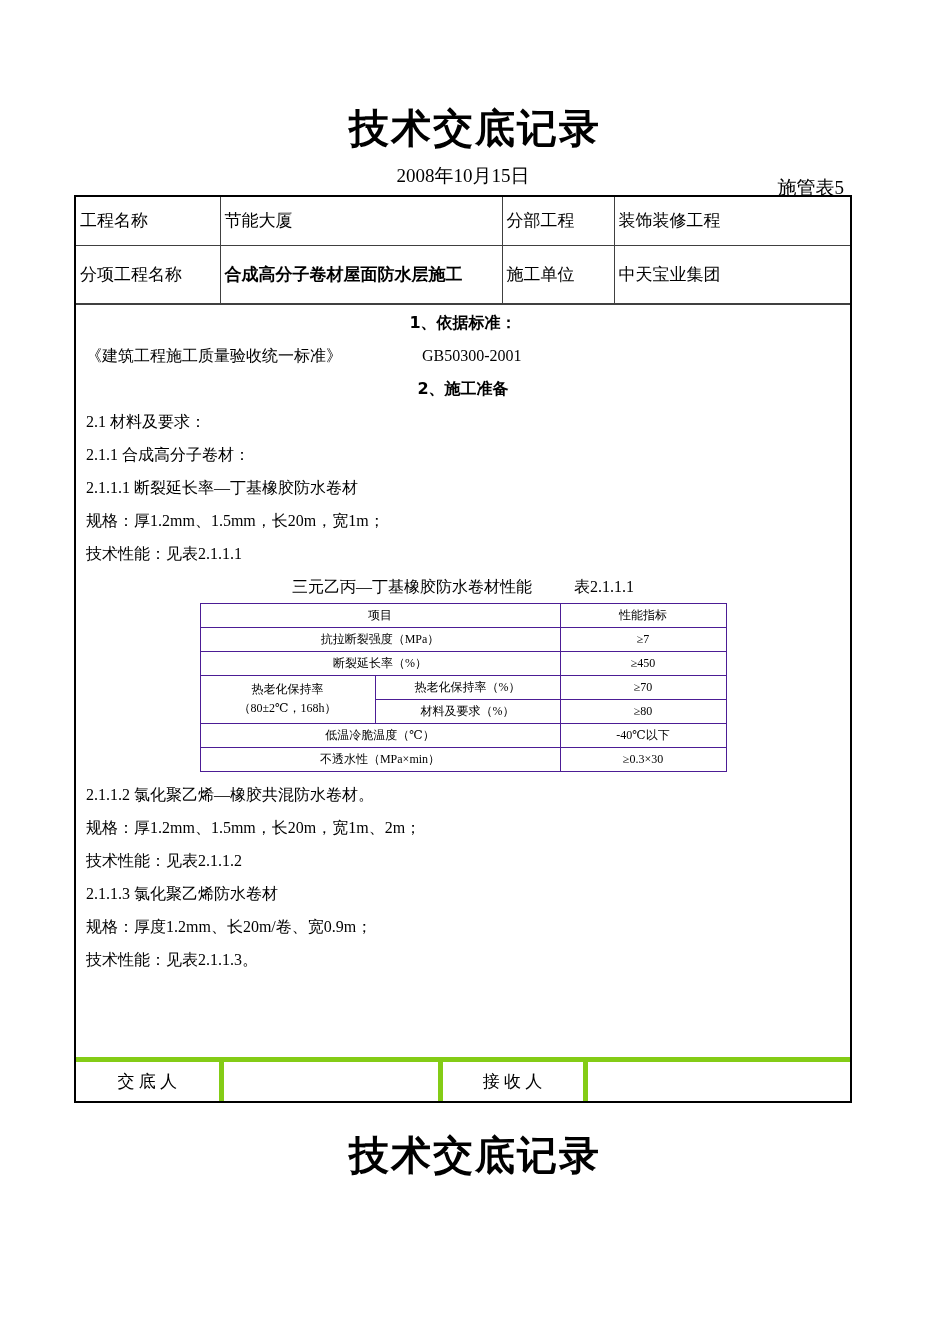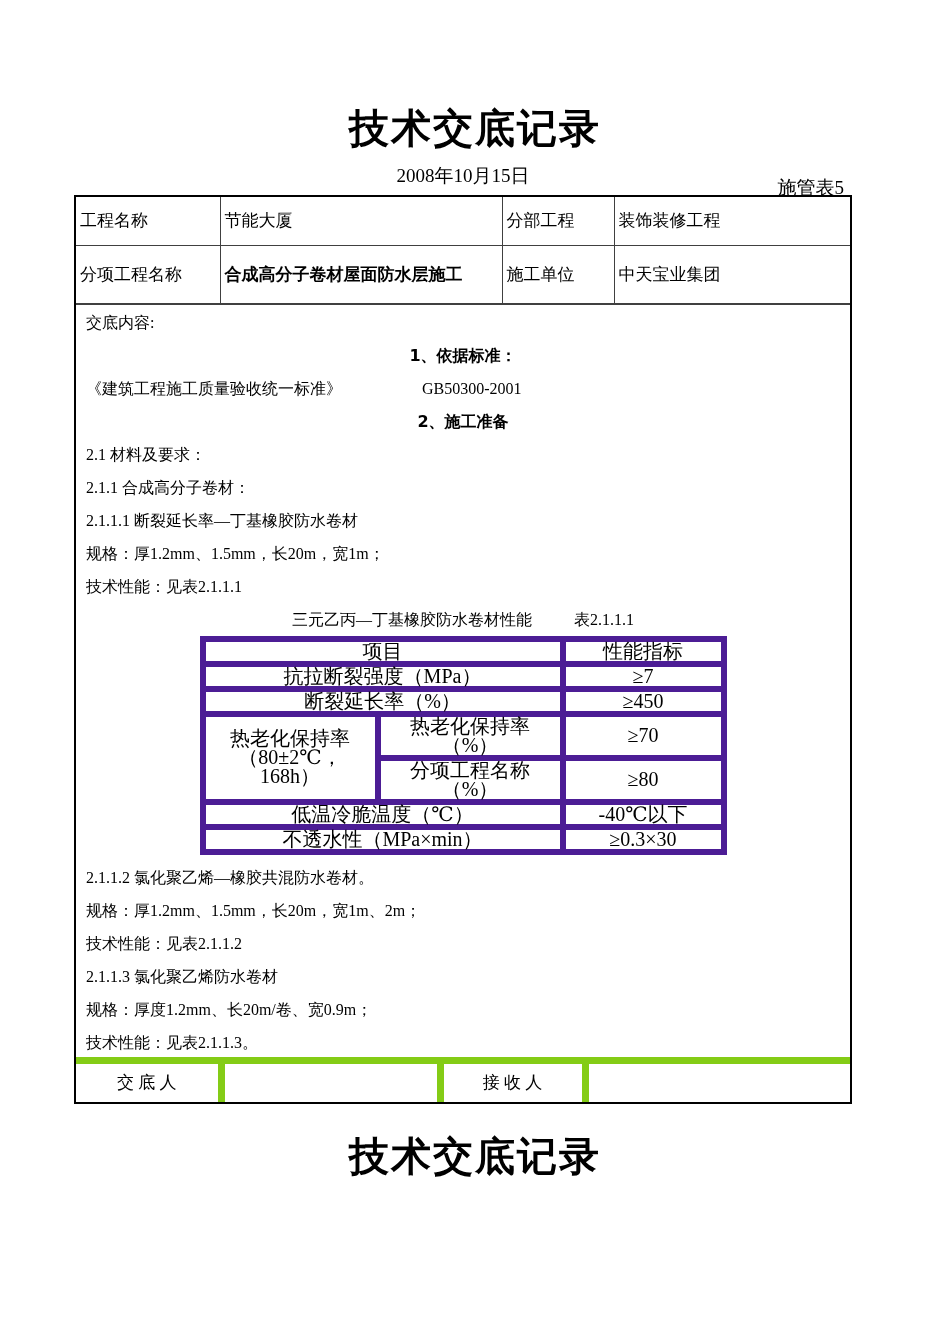--- a/index.html
+++ b/index.html
@@ -38,26 +38,26 @@
   .content-cell {
     border-top:1px solid #404040;
     min-height:753px; padding:8px 10px 0 10px;
   }
   .content-cell p { font-size:16px; line-height:20px; margin:0 0 13px 0; }
   .std-line .std-title { display:inline-block; width:336px; }
   .caption-line { text-align:center; margin-bottom:6px !important; }
   .caption-line .table-no { margin-left:42px; }
   .perf-table { width:527px; margin:0 auto 13px auto; }
   .perf-table td {
-    border:6px solid #4c1d95; text-align:center; vertical-align:middle;
-    font-size:20px; height:24px; padding:0 3px; line-height:19px;
+    border:1px solid #4c1d95; text-align:center; vertical-align:middle;
+    font-size:12px; height:24px; padding:0 3px; line-height:19px;
   }
   .sig-table { border-top:1px solid #404040; }
   .sig-table td {
-    border:7px solid #84cc16; text-align:center; vertical-align:middle;
+    border:5px solid #84cc16; text-align:center; vertical-align:middle;
     font-size:17px; padding:2px 4px;
   }
   .sig-table tr.r1 td { height:60px; border-top:none; }
   .sig-table tr.r2 td { height:42px; border-bottom:none; }
   .sig-table td.no-left { border-left:none; }
   .sig-table td.no-right { border-right:none; }
   .footer-title {
     margin-top:28px; text-align:center;
     font-family:"DejaVu Sans","Liberation Sans",sans-serif;
     font-weight:bold; font-size:40px; line-height:48px; letter-spacing:2px;
@@ -92,21 +92,20 @@
     <tr class="r2">
       <td class="no-left">分项工程名称</td>
       <td class="bold-hei">合成高分子卷材屋面防水层施工</td>
       <td>施工单位</td>
       <td class="no-right">中天宝业集团</td>
     </tr>
   </tbody>
     </table>
 
   <div class="content-cell">
-    <p>交底内容:</p>
     <p class="bold-hei">1、依据标准：</p>
     <p class="std-line">
       <span class="std-title">《建筑工程施工质量验收统一标准》</span><span>GB50300-2001</span>
     </p>
     <p class="bold-hei">2、施工准备</p>
     <p>2.1 材料及要求：</p>
     <p>2.1.1 合成高分子卷材：</p>
     <p>2.1.1.1 断裂延长率—丁基橡胶防水卷材</p>
     <p>规格：厚1.2mm、1.5mm，长20m，宽1m；</p>
     <p>技术性能：见表2.1.1.1</p>
@@ -136,21 +135,21 @@
       </tr>
       <tr>
         <td rowspan="2">
           <span>热老化保持率</span><br>
           <span>（80±2℃，168h）</span>
         </td>
         <td>热老化保持率（%）</td>
         <td>≥70</td>
       </tr>
       <tr>
-        <td>分项工程名称（%）</td>
+        <td>材料及要求（%）</td>
         <td>≥80</td>
       </tr>
       <tr>
         <td colspan="2">低温冷脆温度（℃）</td>
         <td>-40℃以下</td>
       </tr>
       <tr>
         <td colspan="2">不透水性（MPa×min）</td>
         <td>≥0.3×30</td>
       </tr>

